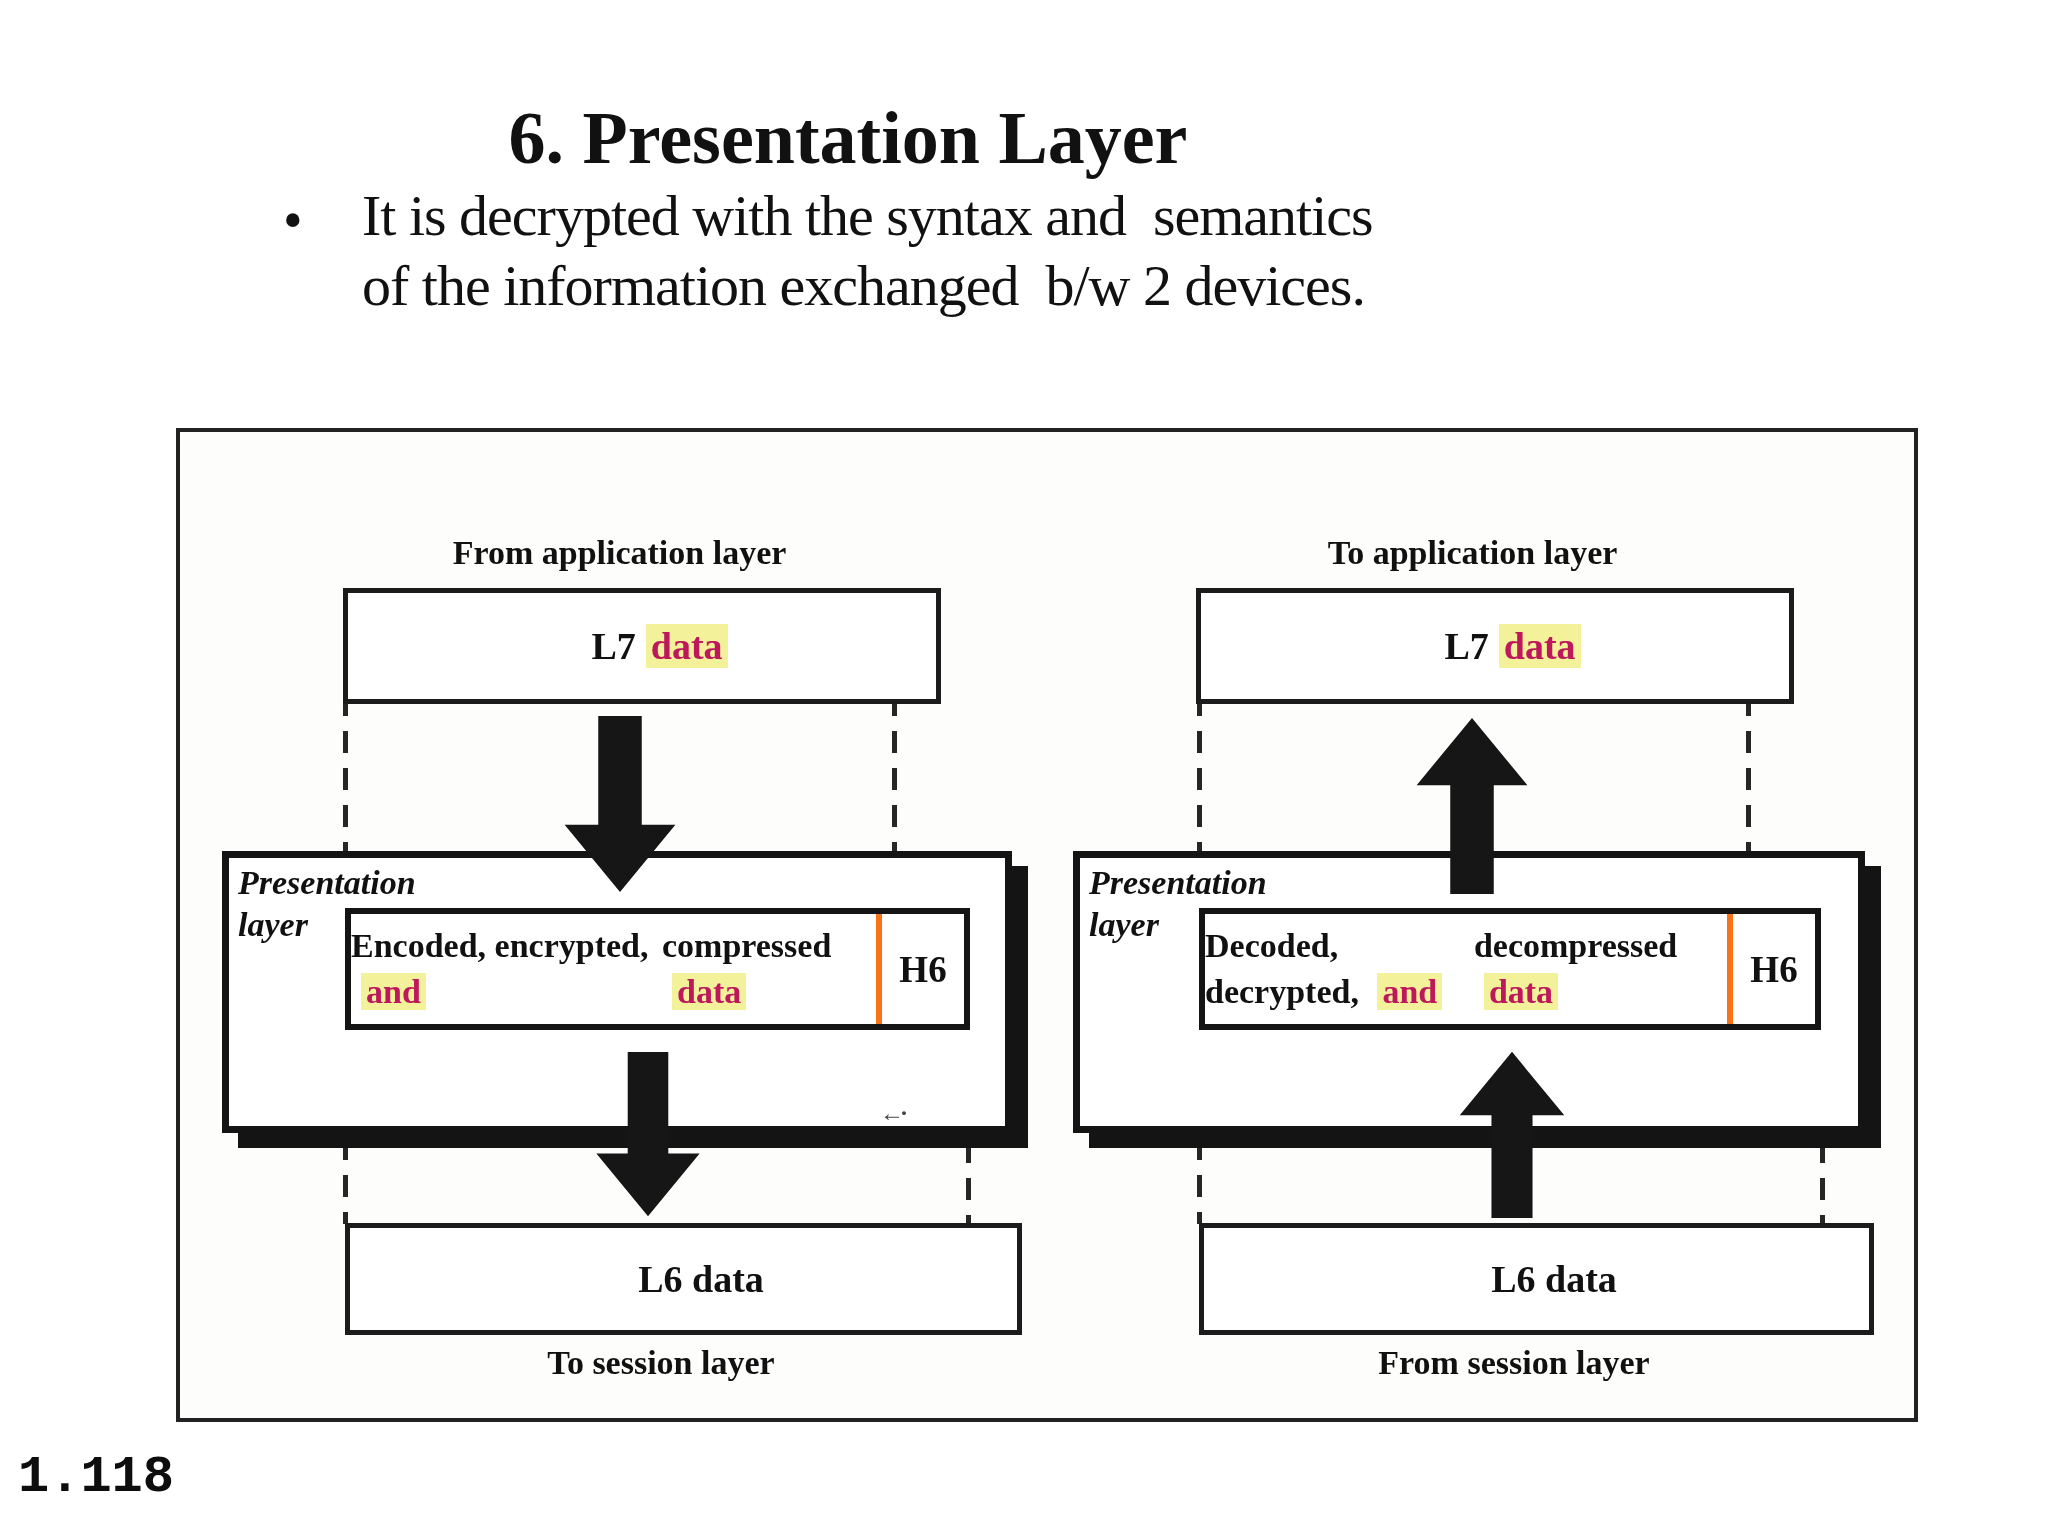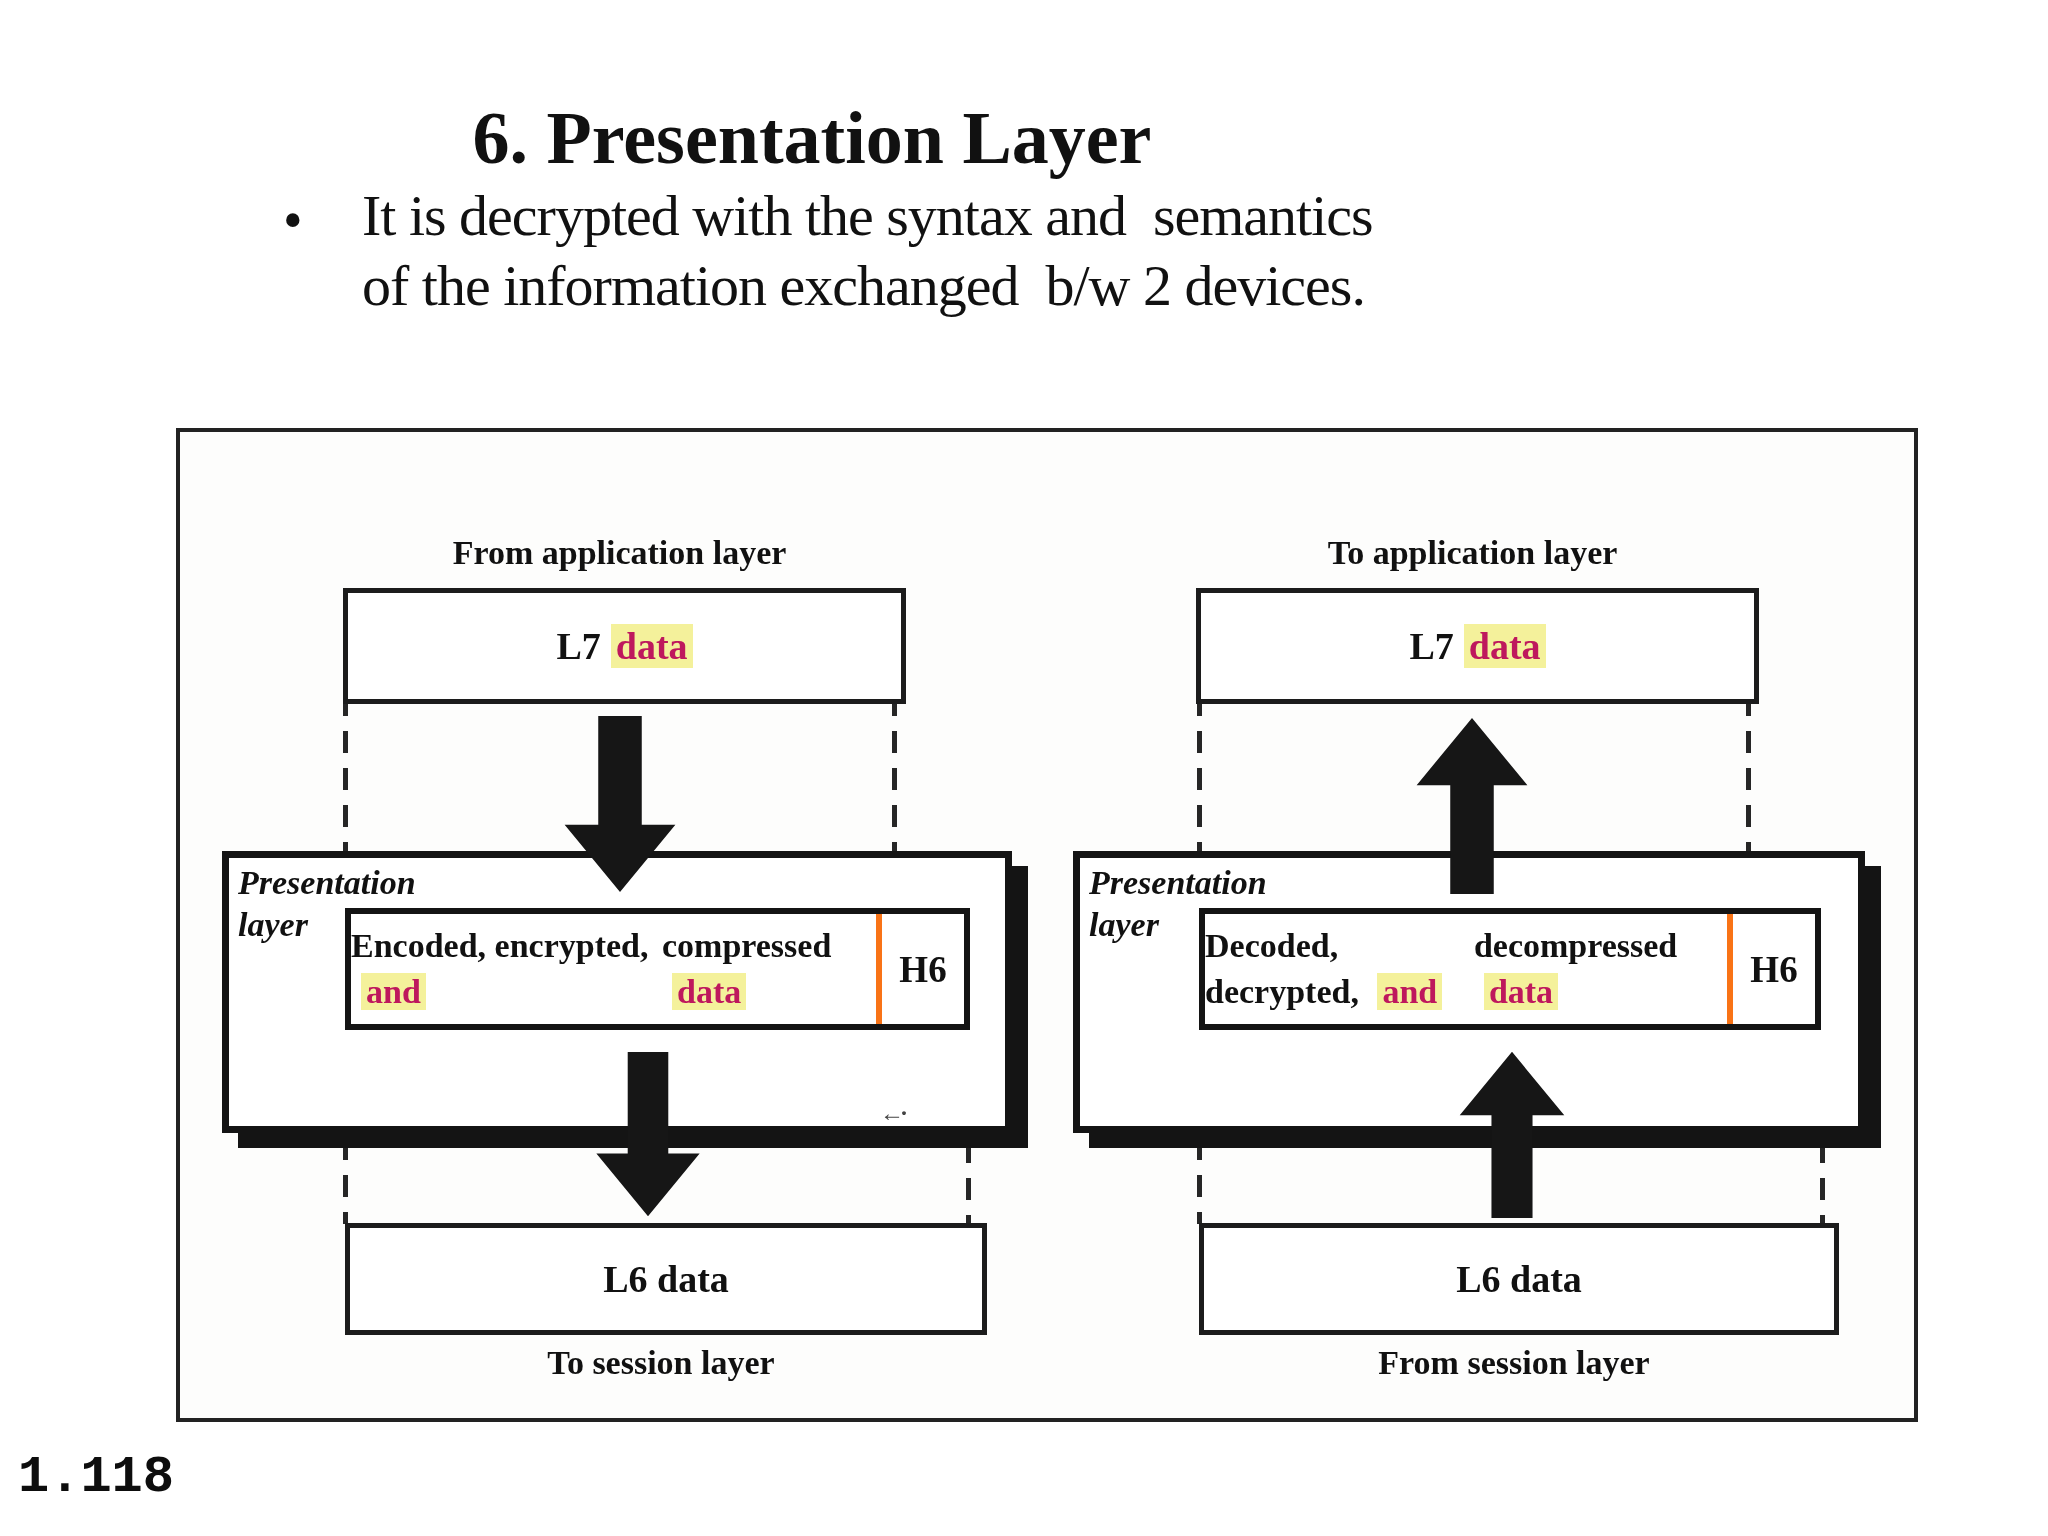--- a/index.html
+++ b/index.html
@@ -1,36 +1,36 @@
 <!DOCTYPE html>
 <html><head>
 <meta charset="utf-8">
 <style>
   html,body{margin:0;padding:0;background:#ffffff;}
   .slide{position:relative;width:2048px;height:1536px;background:#ffffff;
          font-family:"Liberation Serif",serif;color:#111;overflow:hidden;}
 
   .title{position:absolute;top:96px;left:0;width:1624px;text-align:center;
-         font-size:74px;font-weight:bold;letter-spacing:0px;}
+         font-size:74px;font-weight:bold;letter-spacing:0px;padding-left:36px;}
 
   .bullet-dot{position:absolute;left:283px;top:188px;font-size:56px;}
   .bullet-line{position:absolute;left:362px;font-size:58px;letter-spacing:-1px;white-space:pre;}
   .bl1{top:182px;}
   .bl2{top:252px;}
 
   .frame{position:absolute;left:176px;top:428px;width:1734px;height:986px;
          border:4px solid #222;background:#fdfdfc;}
 
   
   .vdash{position:absolute;width:5px;z-index:1;
          background:repeating-linear-gradient(to bottom,#262626 0 22px,rgba(0,0,0,0) 22px 37px);}
   .toplabel,.botlabel{position:absolute;font-weight:bold;font-size:34px;text-align:center;z-index:2;}
   .databox{position:absolute;border:5px solid #1c1c1c;background:#fff;z-index:2;
            display:flex;align-items:center;justify-content:center;
-           font-weight:bold;font-size:38px;}
+           font-weight:bold;font-size:38px;padding-left:35px;}
   .presbox{position:absolute;border:7px solid #141414;background:#fff;z-index:2;
            box-shadow:16px 15px 0 #141414;}
   .preslabel{position:absolute;font-weight:bold;font-size:34px;line-height:42px;z-index:3;font-style:italic;}
   .innerbox{position:absolute;border:6px solid #141414;background:#fff;display:flex;z-index:3;}
   .innermain{flex:1;display:flex;flex-direction:row;align-items:center;justify-content:center;
              font-weight:bold;font-size:34px;line-height:46px;}
   .h6cell{width:82px;border-left:6px solid #f97316;display:flex;align-items:center;
           justify-content:center;font-weight:bold;font-size:37px;}
   .hl{background:#f4f19b;color:#be185d;padding:0 5px;}
   .hlgap{margin-left:10px;}

